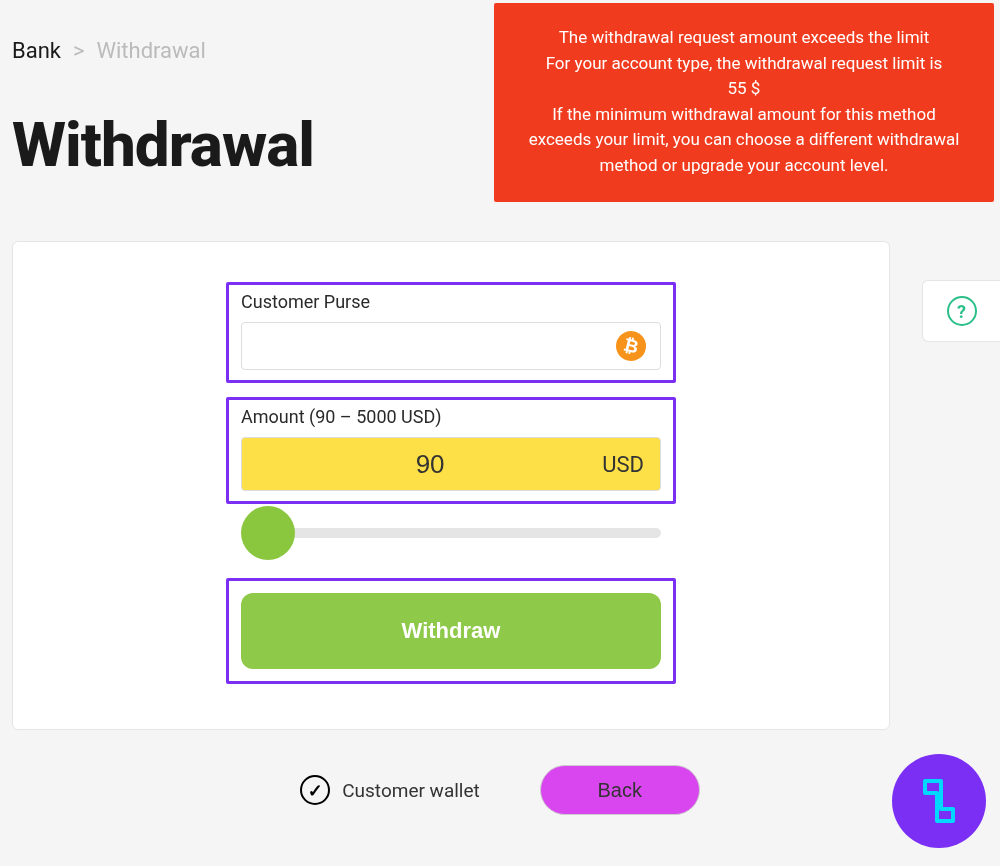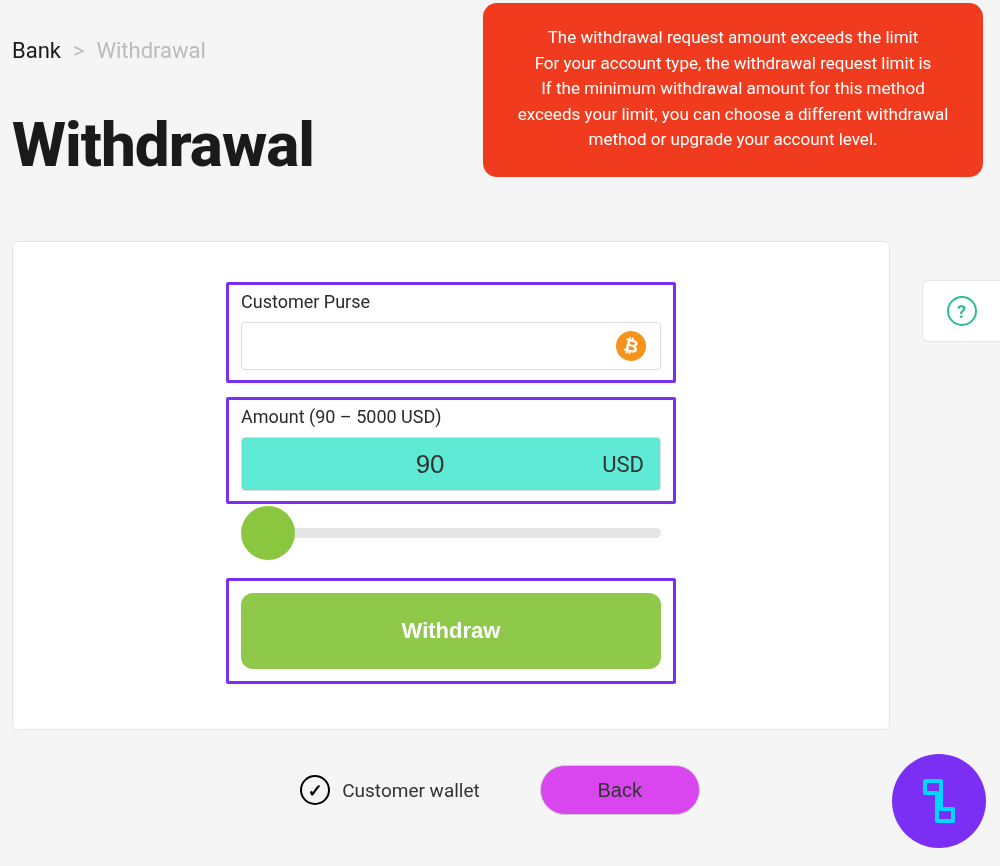--- a/index.html
+++ b/index.html
@@ -24,29 +24,29 @@
 .page-title {
   font-size: 62px;
   font-weight: 800;
   color: #1a1a1a;
   padding: 45px 0 0 12px;
   letter-spacing: -1px;
 }
 .alert-box {
   position: absolute;
   top: 3px;
-  right: 17px;
+  right: 6px;
   width: 500px;
   background: #f03b1e;
   color: #fff;
   padding: 22px 28px 24px 28px;
   font-size: 17px;
   line-height: 1.5;
   text-align: center;
-  border-radius: 14px;
+  border-radius: 2px;
 }
 .alert-line { display: block; }
 .alert-link {
   text-decoration: underline;
   margin-top: 6px;
   display: inline-block;
 }
 .card {
   background: #fff;
   border: 1px solid #e5e5e5;
@@ -95,21 +95,21 @@
   color: #fff;
   font-weight: bold;
   font-size: 18px;
   transform: rotate(14deg);
 }
 .amount-wrap {
   display: flex;
   align-items: center;
   border: 1px solid #ddd;
   border-radius: 4px;
-  background: #5eead4;
+  background: #fde047;
   height: 54px;
   padding: 0 16px;
 }
 .amount-value {
   flex: 1;
   text-align: center;
   font-size: 26px;
   color: #333;
   border: none;
   outline: none;
@@ -249,20 +249,21 @@
   <span class="breadcrumb-bank">Bank</span>
   <span class="breadcrumb-sep">&gt;</span>
   <span class="breadcrumb-current">Withdrawal</span>
 </div>
 
 <h1 class="page-title">Withdrawal</h1>
 
 <div class="alert-box">
   <span class="alert-line">The withdrawal request amount exceeds the limit</span>
   <span class="alert-line">For your account type, the withdrawal request limit is</span>
+  <span class="alert-line">55 $</span>
   <span class="alert-line">If the minimum withdrawal amount for this method exceeds your limit, you can choose a different withdrawal method or upgrade your account level.</span>
 </div>
 
 <div class="card">
 
   <div class="highlight-box">
     <div class="field-label">Customer Purse</div>
     <div class="input-wrap">
       <input class="purse-input" type="text" value="" style="">
       <div class="btc-icon">₿</div>

